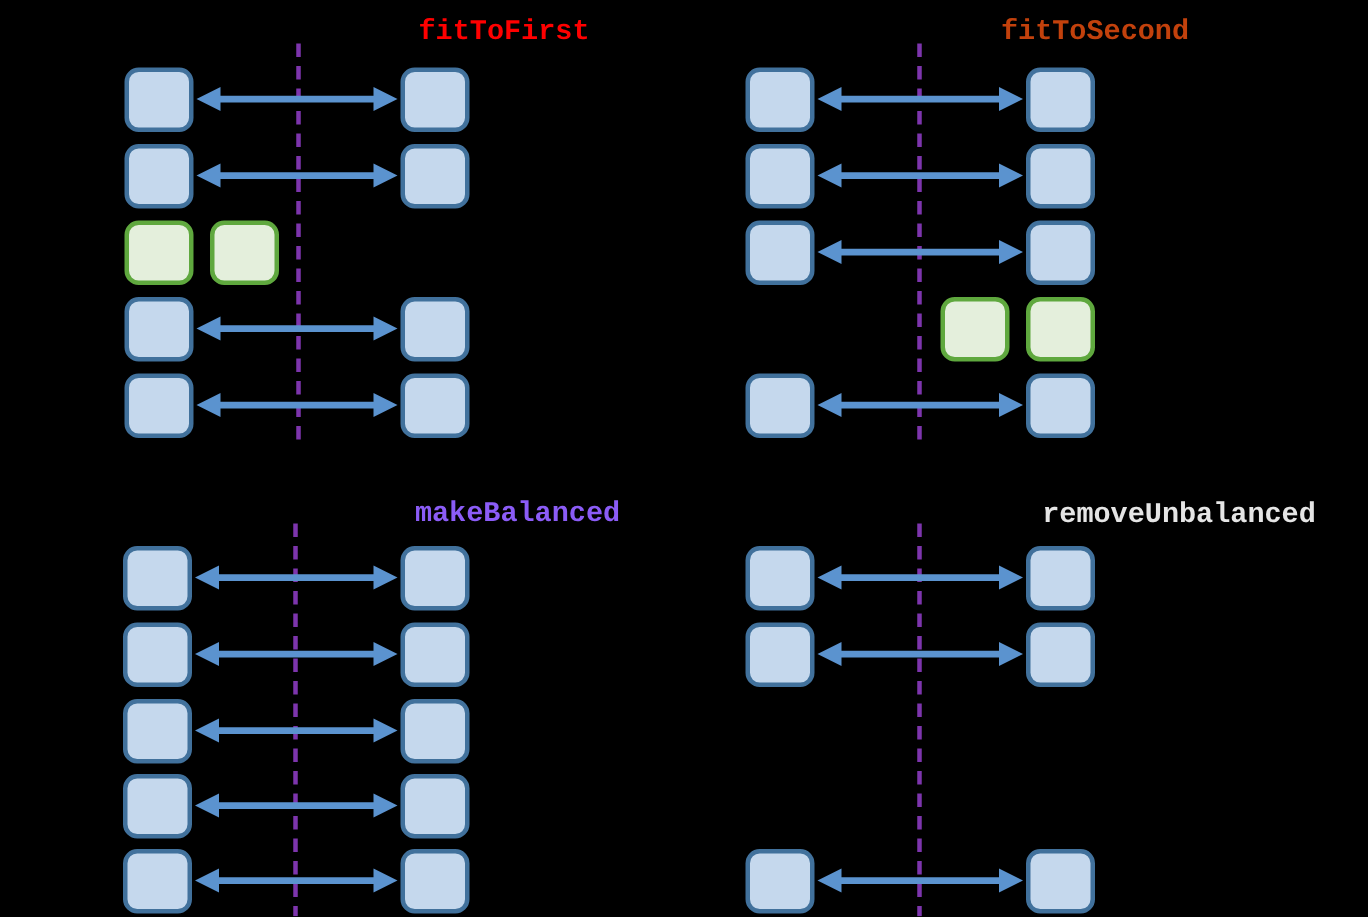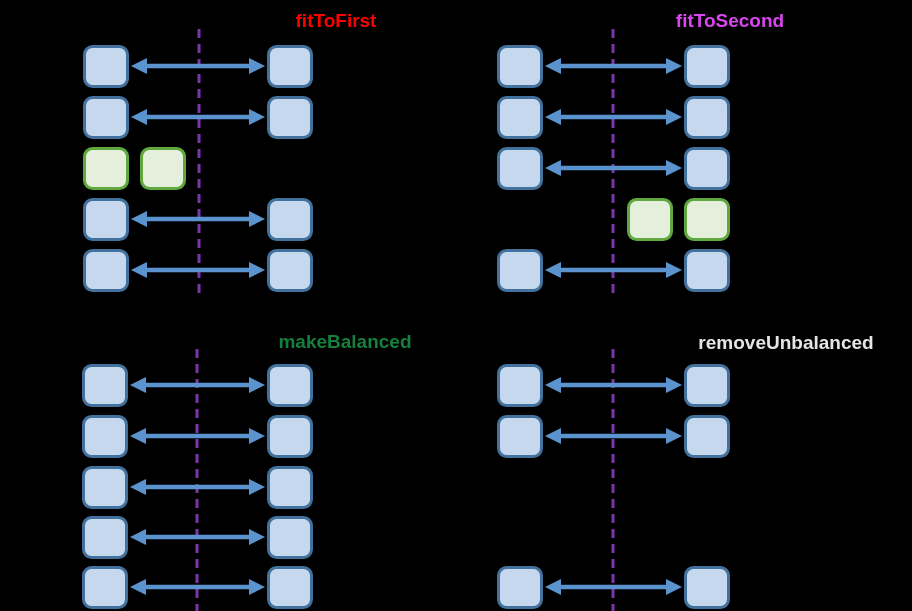--- a/index.html
+++ b/index.html
@@ -6,21 +6,21 @@
     margin: 0;
     padding: 0;
     background: #000000;
   }
   #canvas {
     position: relative;
     width: 912px;
     height: 611px;
     overflow: hidden;
     background: #000000;
-    font-family: Liberation Sans, sans-serif;
+    font-family: Liberation Mono, monospace;
   }
   #diagram-svg {
     position: absolute;
     left: 0;
     top: 0;
   }
   .panel-title {
     position: absolute;
     transform: translate(-50%, -50%);
     font-size: 19px;
@@ -118,16 +118,16 @@
       <rect x="268.5" y="567.5" width="43" height="40" rx="8" ry="8" fill="#c5d8ed" stroke="#41719c" stroke-width="3"></rect>
       <rect x="498.5" y="365.5" width="43" height="40" rx="8" ry="8" fill="#c5d8ed" stroke="#41719c" stroke-width="3"></rect>
       <rect x="685.5" y="365.5" width="43" height="40" rx="8" ry="8" fill="#c5d8ed" stroke="#41719c" stroke-width="3"></rect>
       <rect x="498.5" y="416.5" width="43" height="40" rx="8" ry="8" fill="#c5d8ed" stroke="#41719c" stroke-width="3"></rect>
       <rect x="685.5" y="416.5" width="43" height="40" rx="8" ry="8" fill="#c5d8ed" stroke="#41719c" stroke-width="3"></rect>
       <rect x="498.5" y="567.5" width="43" height="40" rx="8" ry="8" fill="#c5d8ed" stroke="#41719c" stroke-width="3"></rect>
       <rect x="685.5" y="567.5" width="43" height="40" rx="8" ry="8" fill="#c5d8ed" stroke="#41719c" stroke-width="3"></rect>
     </svg>
 
   <div class="panel-title" style="left: 336px; top: 21px; color: rgb(255, 0, 0);">fitToFirst</div>
-  <div class="panel-title" style="left: 730px; top: 21px; color: #d946ef;">fitToSecond</div>
-  <div class="panel-title" style="left: 345px; top: 342px; color: #15803d;">makeBalanced</div>
+  <div class="panel-title" style="left: 730px; top: 21px; color: #c2410c;">fitToSecond</div>
+  <div class="panel-title" style="left: 345px; top: 342px; color: #8b5cf6;">makeBalanced</div>
   <div class="panel-title" style="left: 786px; top: 343px; color: #e5e5e5;">removeUnbalanced</div>
 </div>
 
 </body></html>

